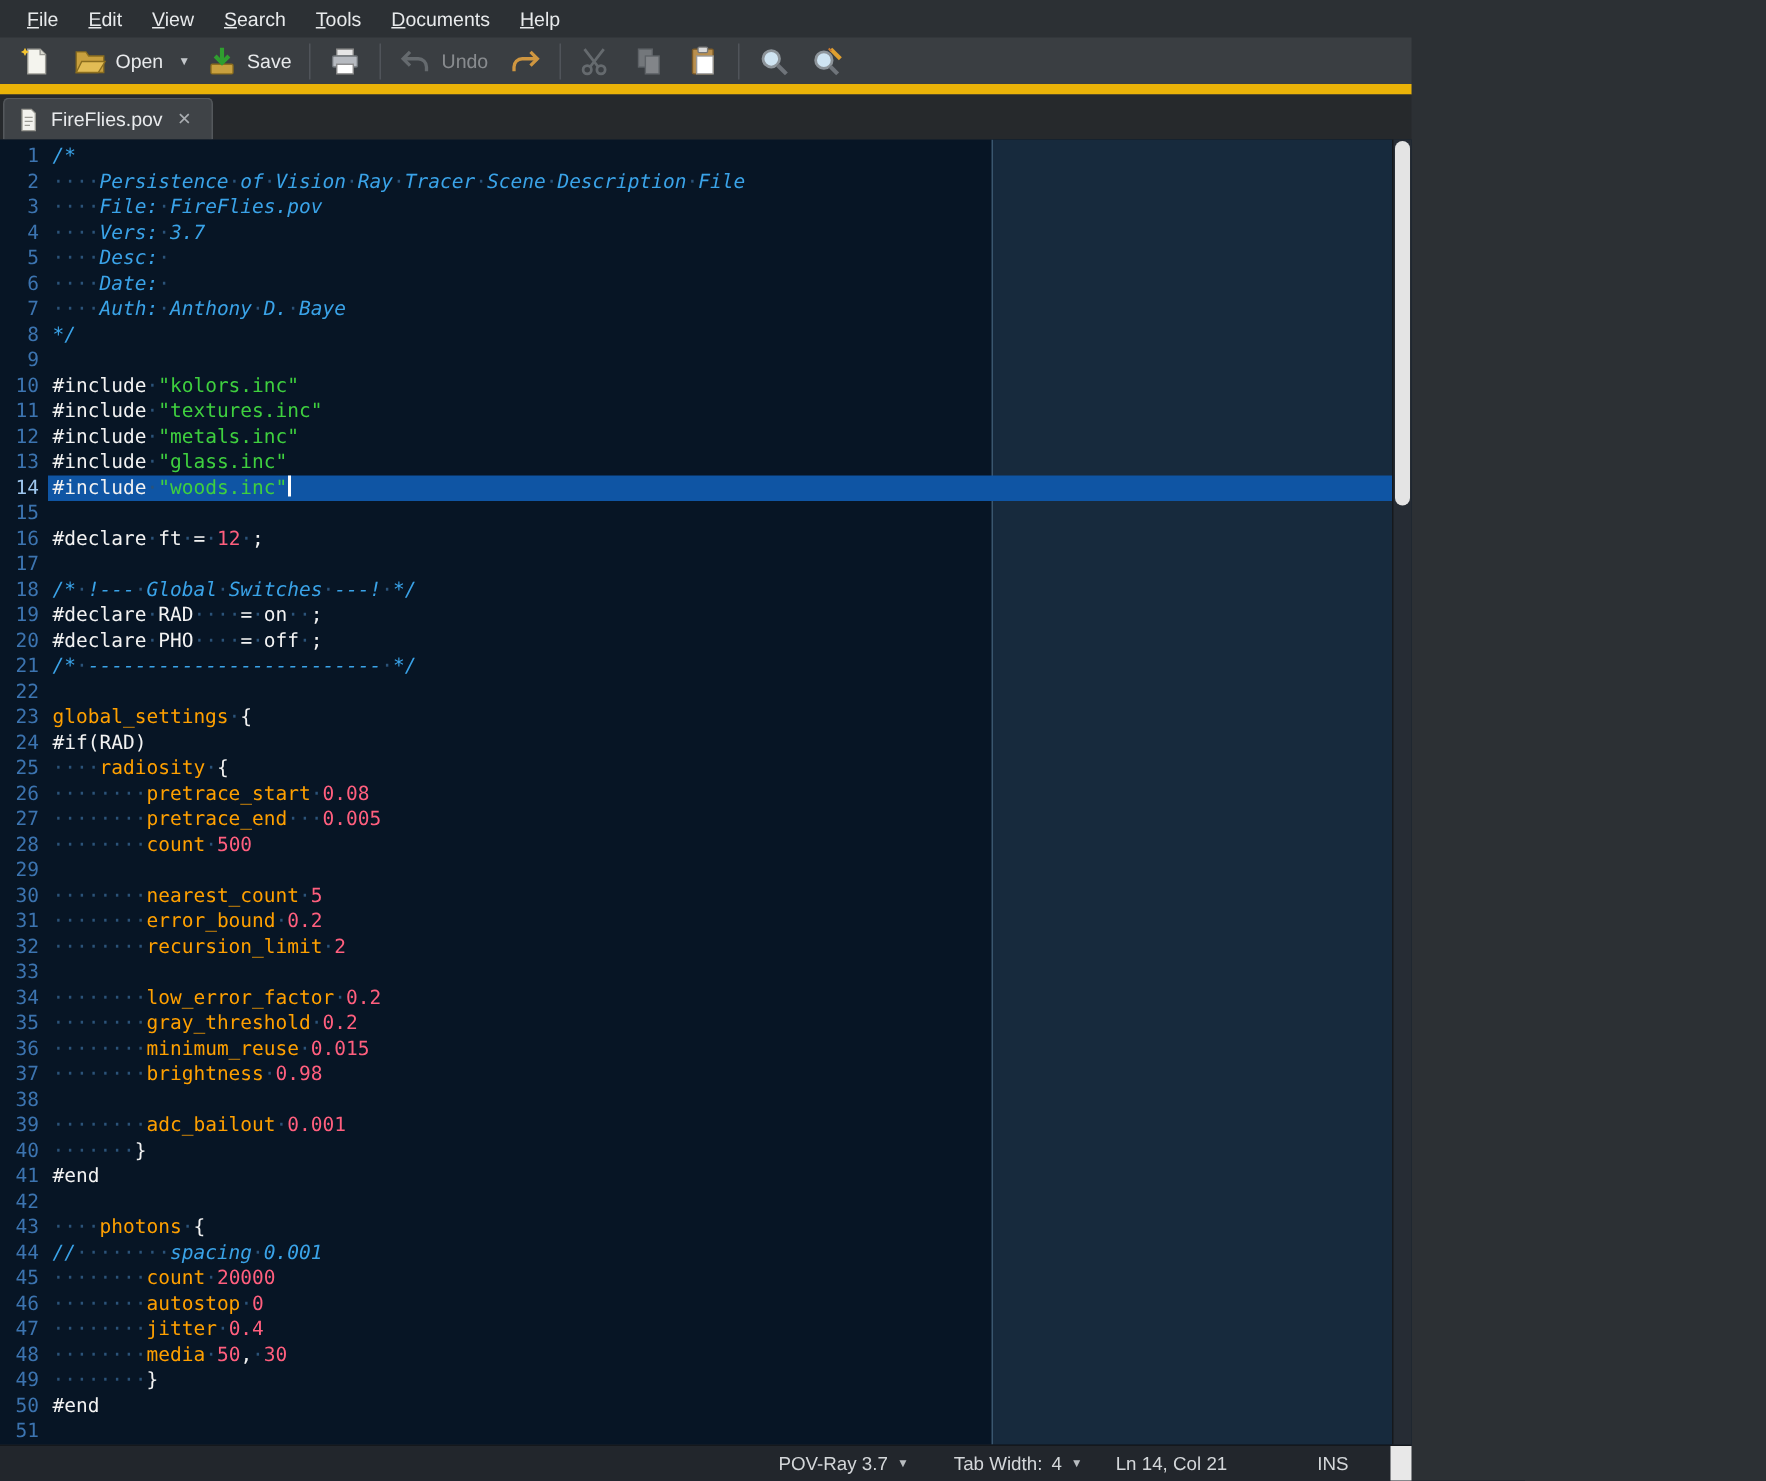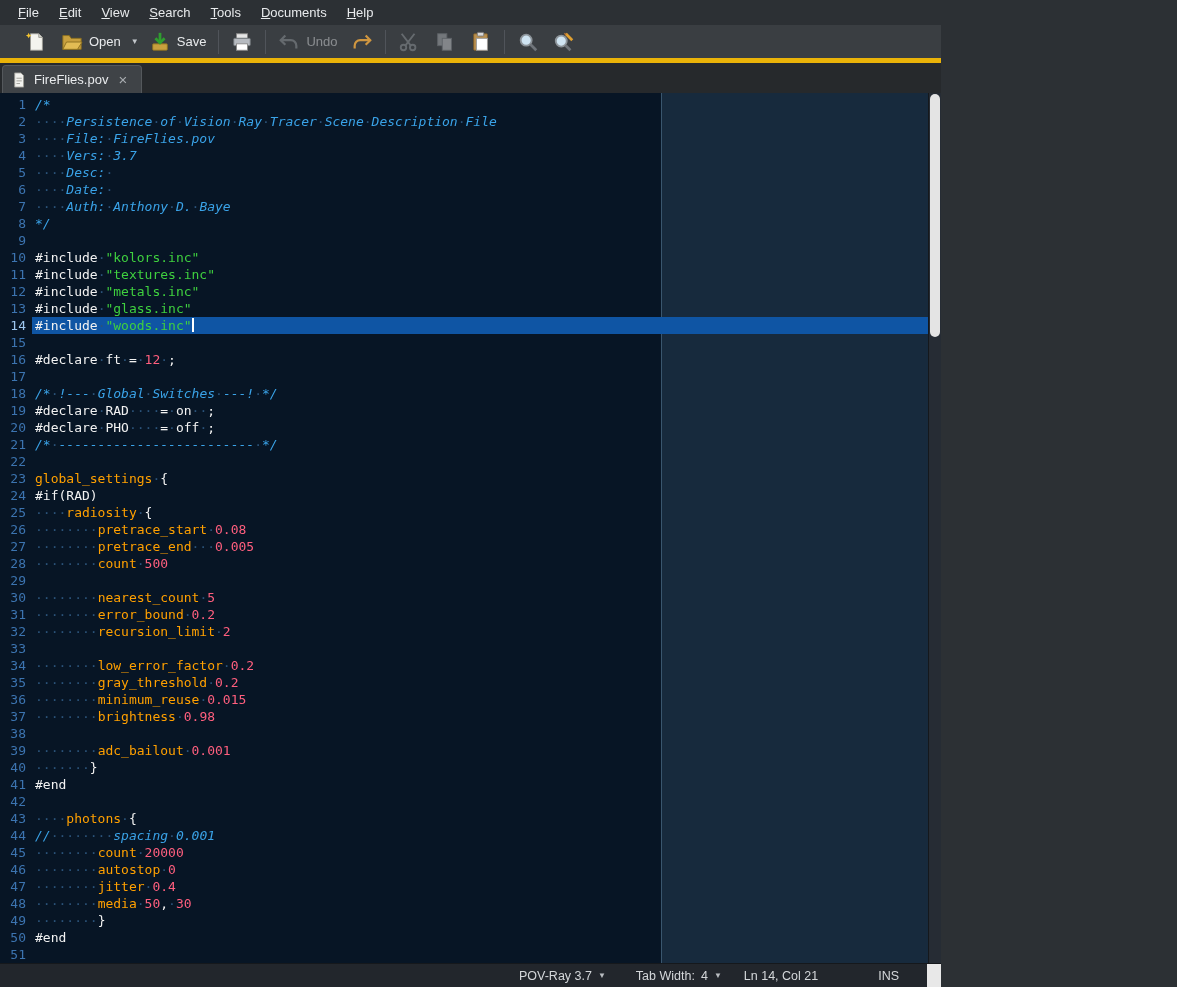--- a/index.html
+++ b/index.html
@@ -15,21 +15,21 @@
   .window{width:941px;height:987px;display:flex;flex-direction:column;}
 
   
   .menubar{height:25px;background:var(--menubar-bg);display:flex;align-items:center;
     padding-left:8px;color:var(--chrome-text);font-size:13px;}
   .menu-item{display:inline-block;padding:4px 10px;cursor:default;}
   .menu-item::first-letter{text-decoration:underline;}
 
   
   .toolbar{height:38px;background:var(--toolbar-bg);display:flex;align-items:center;
-    padding-left:18px;border-bottom:5px solid #eab308;}
+    padding-left:6px;border-bottom:7px solid #eab308;}
   .tb{display:flex;align-items:center;gap:6px;background:transparent;border:none;
     padding:4px 7px;border-radius:3px;color:var(--chrome-text);font-size:13px;
     font-family:"Liberation Sans",sans-serif;height:32px;}
   .tb.disabled{opacity:.45;}
   .tb .icn{display:inline-flex;width:22px;height:22px;}
   .tb .icn svg{width:22px;height:22px;}
   .tb-arrow{padding:4px 3px;font-size:8px;color:#c3c7cb;}
   .sep{width:1px;height:24px;background:#50545a;margin:0 5px;display:inline-block;}
 
   

